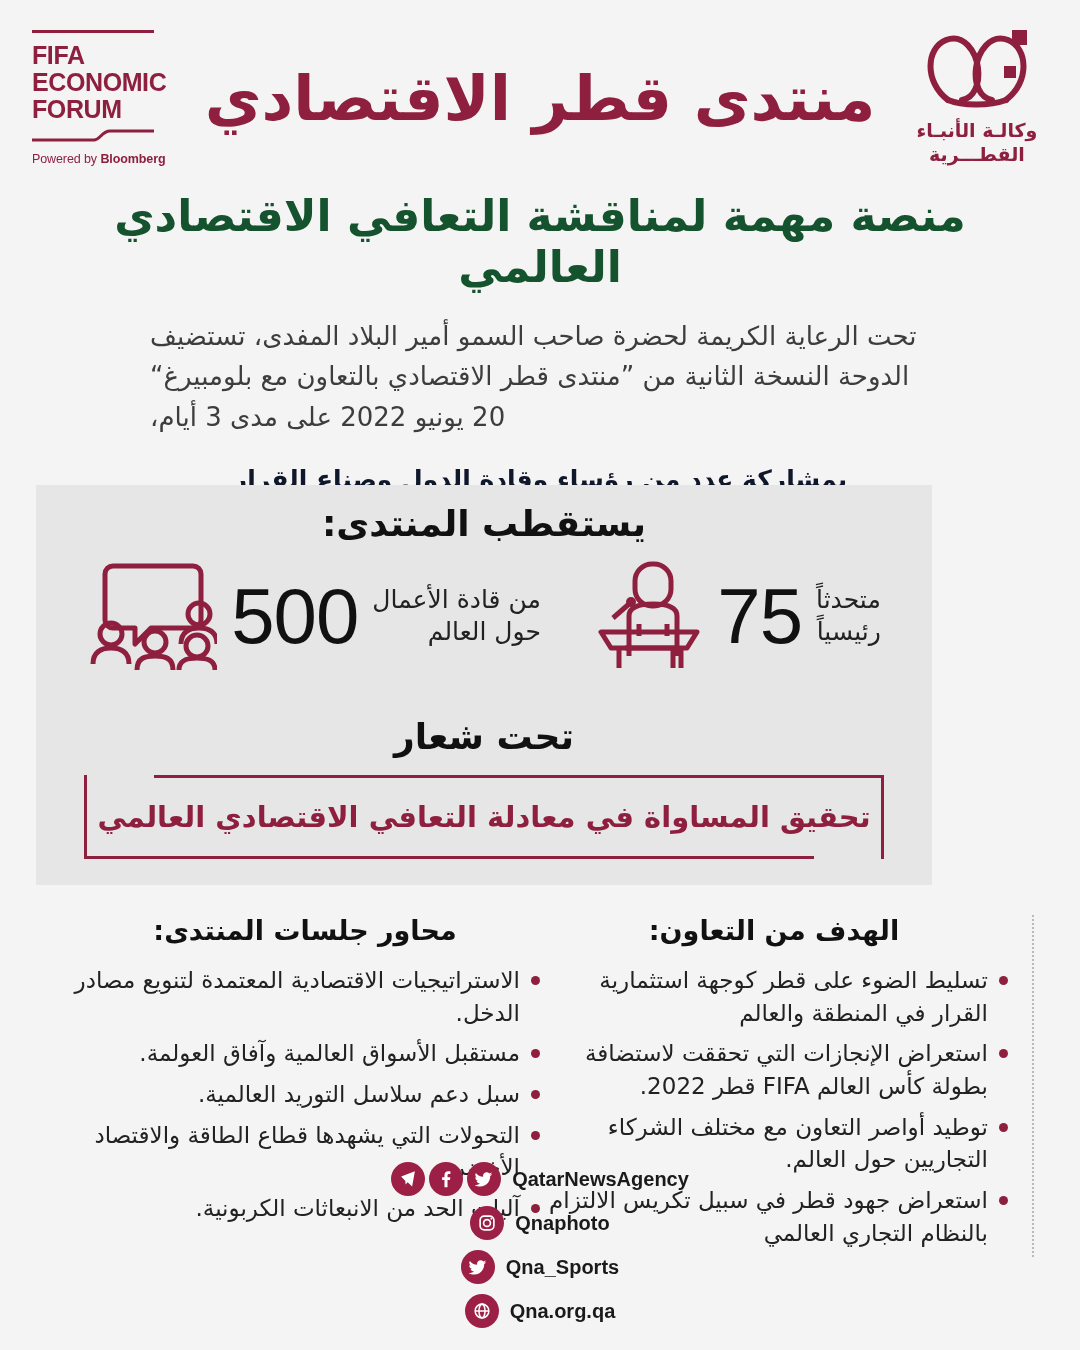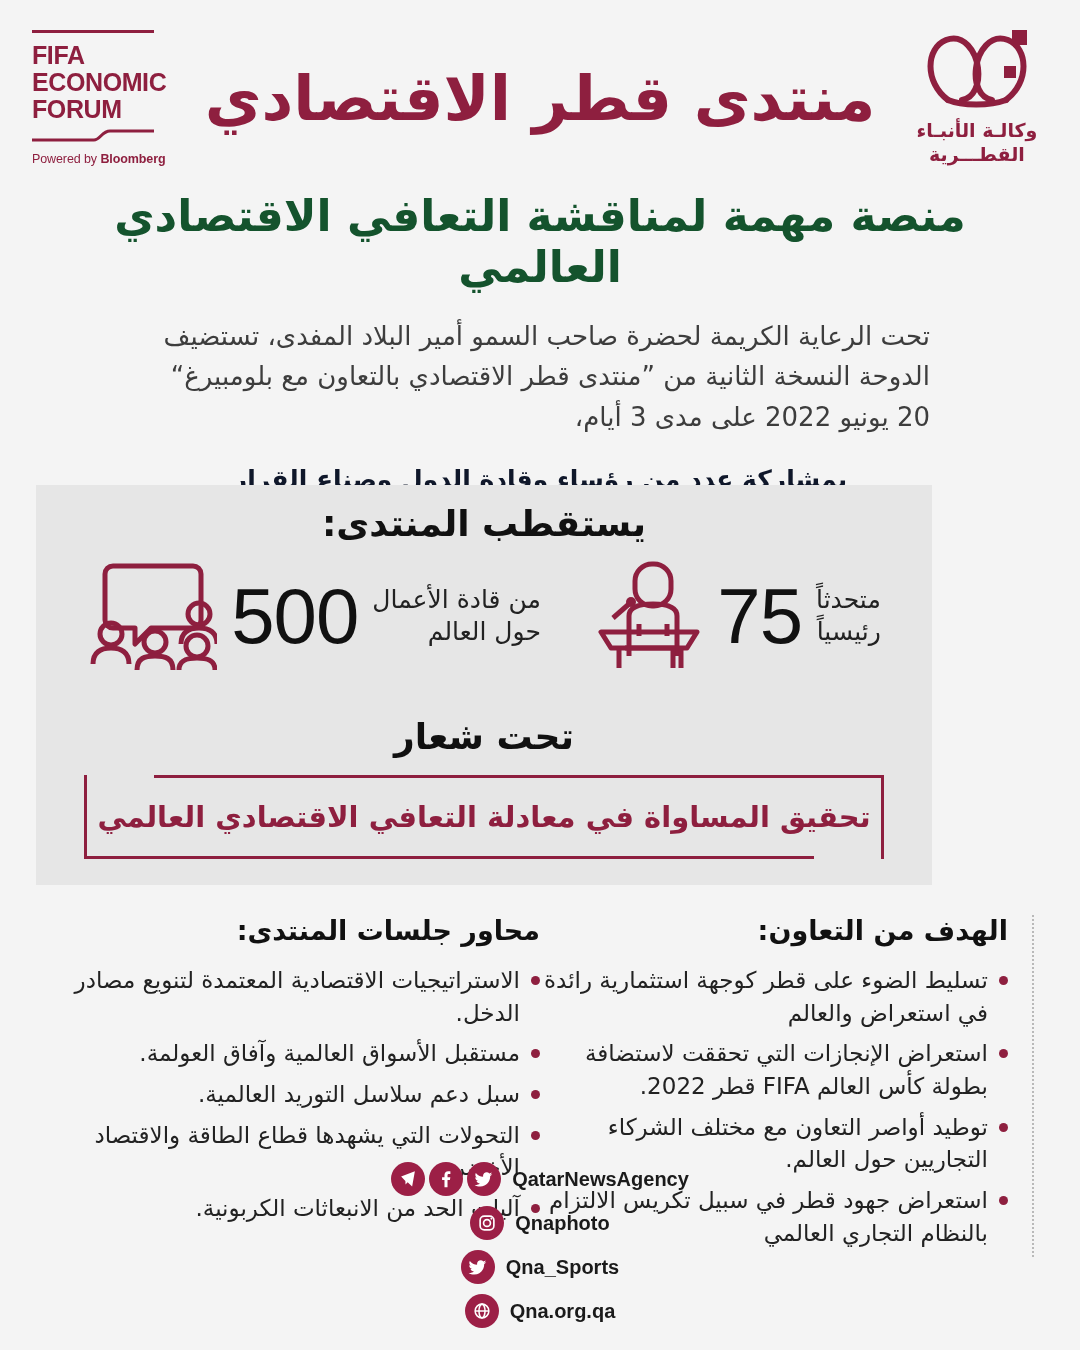--- a/index.html
+++ b/index.html
@@ -94,21 +94,21 @@
   
   .subtitle {
     text-align: center;
     font-size: 44px;
     font-weight: 700;
     color: #14532d;
     line-height: 1.15;
     margin: 6px 70px 0 70px;
   }
   .intro-para {
-    text-align: right;
+    text-align: left;
     font-size: 26px;
     color: #3d3d3d;
     line-height: 1.55;
     margin: 24px 150px 0 150px;
   }
   .highlight-line {
     text-align: center;
     font-size: 25px;
     font-weight: 700;
     color: #0f172a;
@@ -208,20 +208,21 @@
   .col {
     flex: 1 1 50%;
     box-sizing: border-box;
   }
   .col-right { padding-left: 24px; }
   .col-left  { padding-right: 24px; border-right: 2px dotted #b9b9b9; }
   .col-head {
     font-size: 27px;
     font-weight: 700;
     color: #111;
+    text-align: center;
     margin-bottom: 18px;
   }
   .col ul {
     list-style: none;
     margin: 0;
     padding: 0;
   }
   .col li {
     position: relative;
     font-size: 23px;
@@ -371,21 +372,21 @@
       <span class="brd brd-left"></span>
       <span class="motto-text">تحقيق المساواة في معادلة التعافي الاقتصادي العالمي</span>
     </div>
   </div>
 
   <div class="columns">
 
     <div class="col col-left">
       <div class="col-head">الهدف من التعاون:</div>
       <ul>
-          <li>تسليط الضوء على قطر كوجهة استثمارية رائدة في استعراض والعالم</li>
+          <li>تسليط الضوء على قطر كوجهة استثمارية القرار في المنطقة والعالم</li>
           <li>استعراض الإنجازات التي تحققت لاستضافة بطولة كأس العالم FIFA قطر 2022.</li>
           <li>توطيد أواصر التعاون مع مختلف الشركاء التجاريين حول العالم.</li>
           <li>استعراض جهود قطر في سبيل تكريس الالتزام بالنظام التجاري العالمي</li>
         </ul>
     </div>
 
     <div class="col col-right">
       <div class="col-head">محاور جلسات المنتدى:</div>
       <ul>
           <li>الاستراتيجيات الاقتصادية المعتمدة لتنويع مصادر الدخل.</li>

